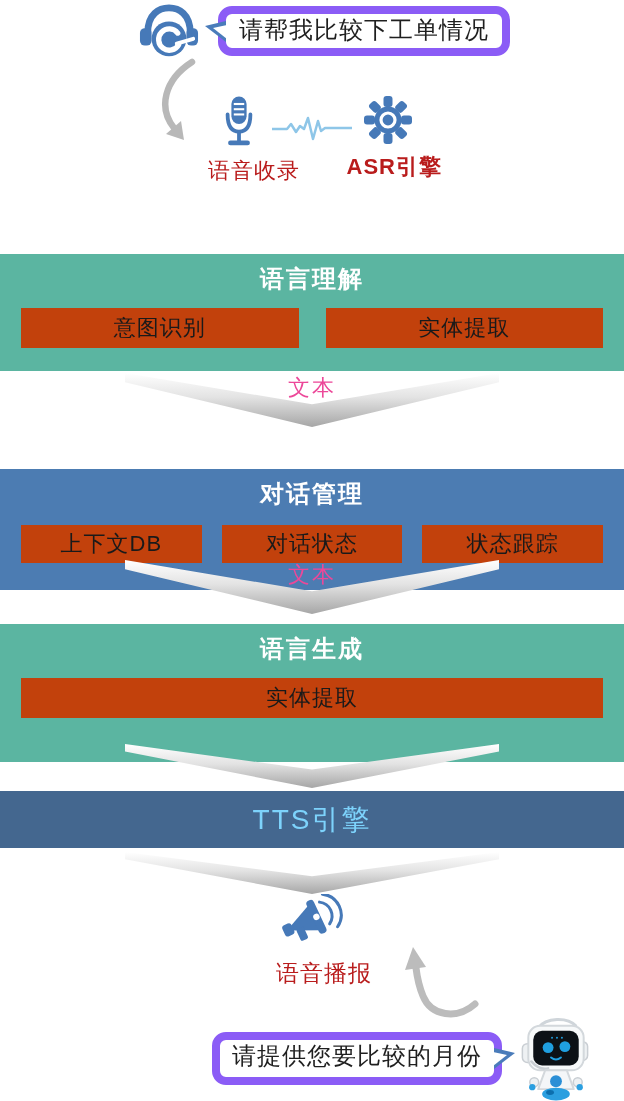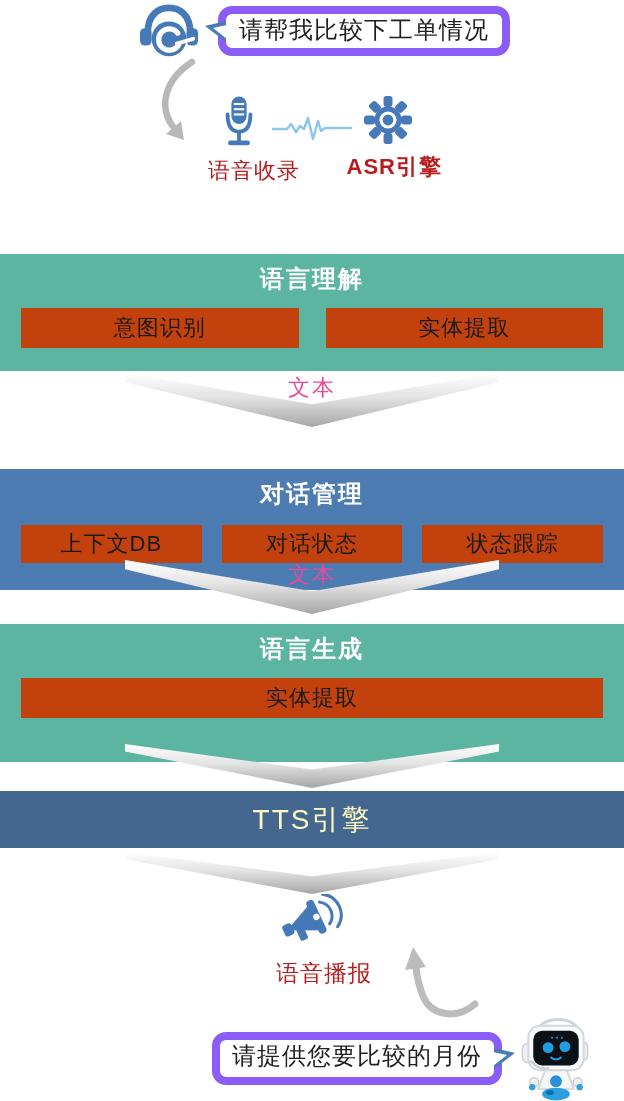--- a/index.html
+++ b/index.html
@@ -31,21 +31,21 @@
   .block--teal{background:#5bb5a1;}
   .block--blue{background:#4c7cb2;}
   .block--navy{background:#44678f;}
   .block-title{padding-top:9px;text-align:center;color:#fff;font-weight:bold;font-size:24px;letter-spacing:2px;}
   .block-items{display:flex;padding:0 21px;margin-top:13px;}
   .block-items.gap2{gap:27px;}
   .block-items.gap3{gap:20px;}
   .block-item{flex:1;background:#c2410c;text-align:center;font-size:22px;letter-spacing:1px;color:#1a1a1a;}
   .item-h40{height:40px;line-height:40px;}
   .item-h38{height:38px;line-height:38px;}
-  .tts-text{height:54px;line-height:57px;text-align:center;color:#fef9c3;font-size:28px;letter-spacing:2px;}
+  .tts-text{height:54px;line-height:57px;text-align:center;color:#7dd3fc;font-size:28px;letter-spacing:2px;}
 
   
   .flow{position:absolute;left:125px;width:374px;}
   .flow .chev{
     position:absolute;left:0;top:0;width:374px;height:54px;
     background:linear-gradient(180deg,#ffffff 0%,#e3e3e3 45%,#a6a6a6 100%);
     clip-path:polygon(0 0,50% 58%,100% 0,100% 17%,50% 100%,0 17%);
   }
   .flow .flow-label{position:absolute;top:0;left:0;width:100%;text-align:center;font-size:22px;letter-spacing:2px;color:#ec4899;z-index:2;}
 </style>

